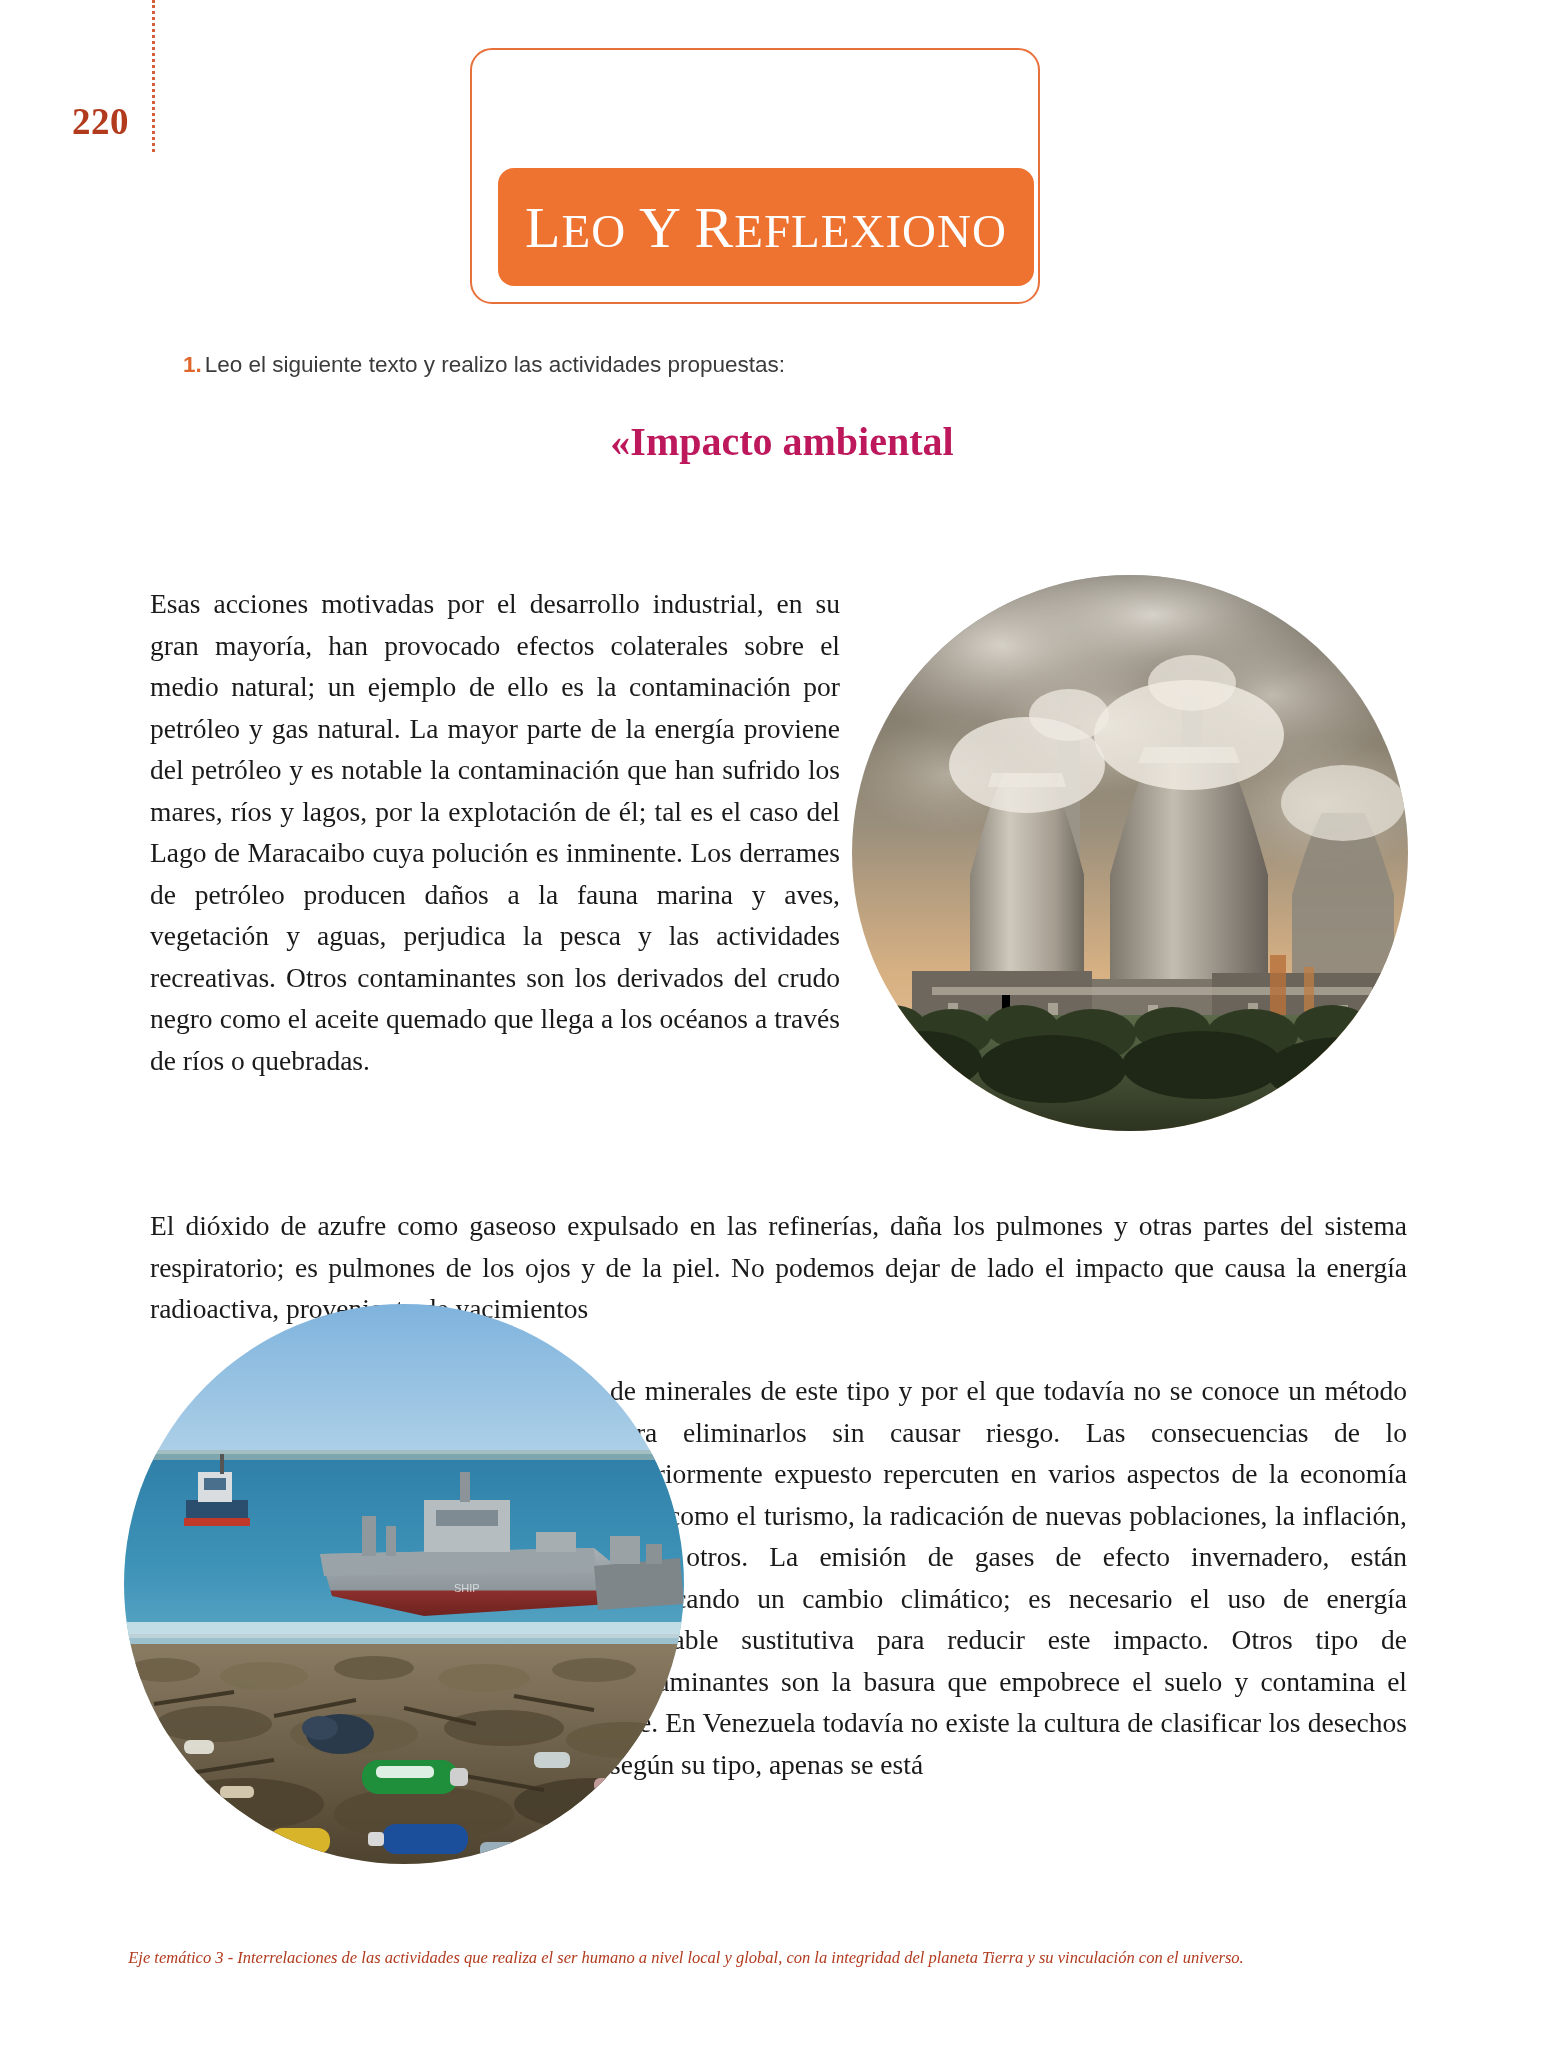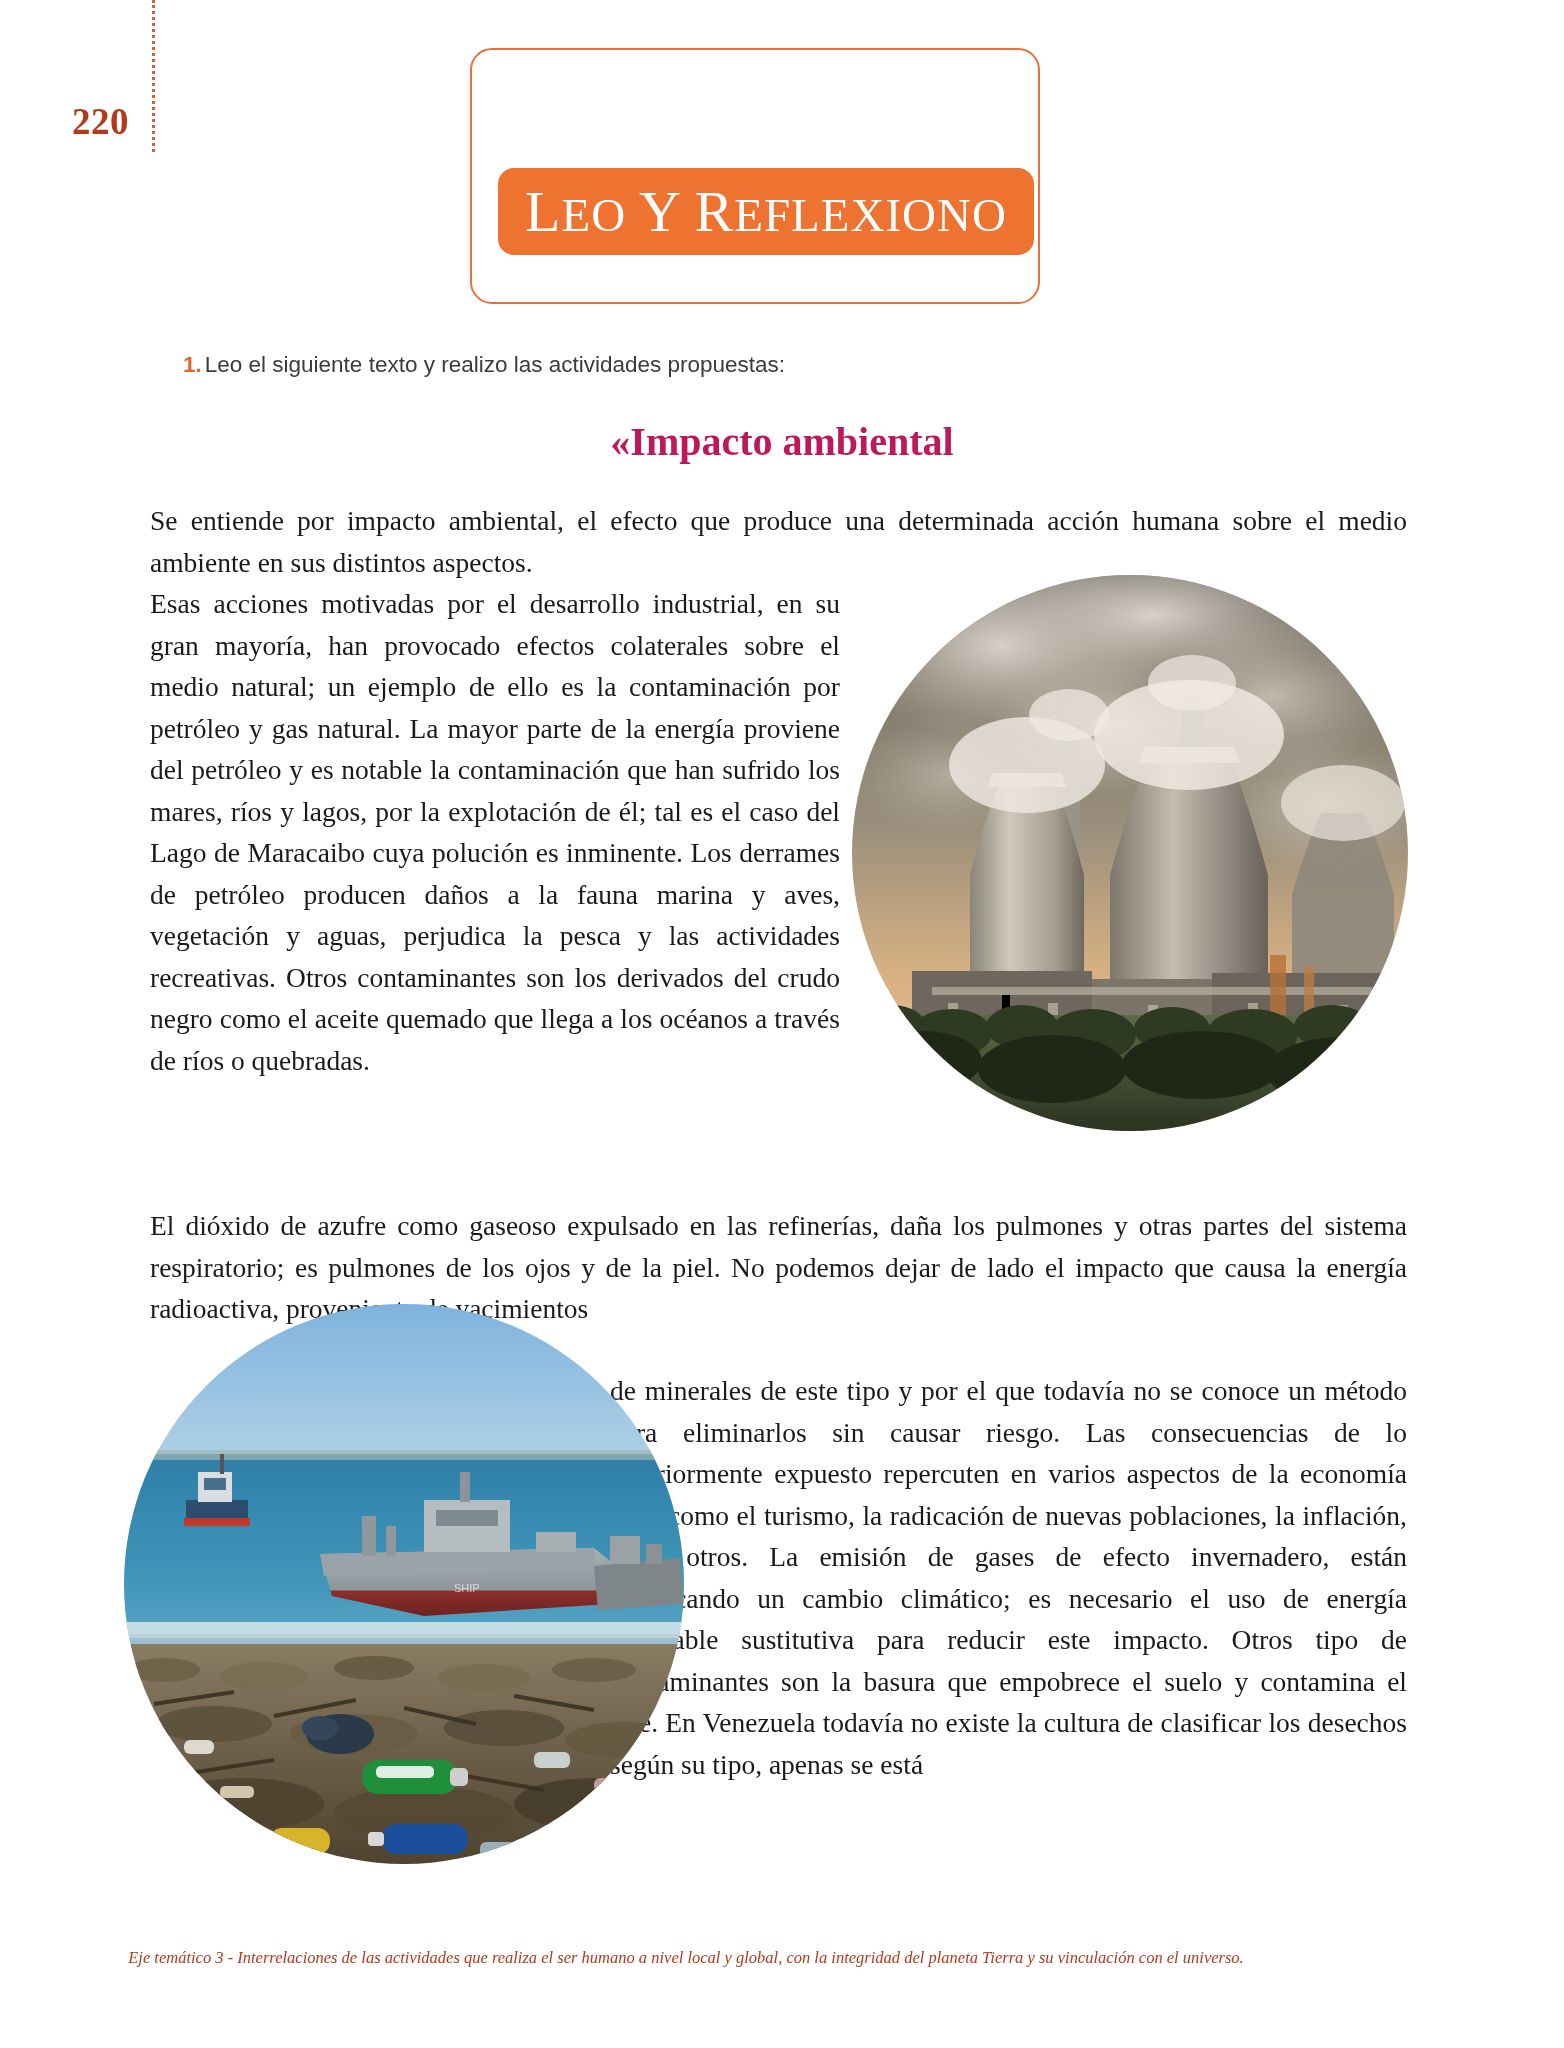--- a/index.html
+++ b/index.html
@@ -53,21 +53,21 @@
     height: 256px;
     box-sizing: border-box;
     border: 2.5px solid #e8703a;
     border-radius: 22px;
   }
   .banner {
     position: absolute;
     left: 28px;
     top: 120px;
     width: 536px;
-    height: 87px;
+    height: 118px;
     box-sizing: border-box;
     background: #ee7230;
     border-radius: 16px;
     display: flex;
     align-items: center;
     justify-content: center;
   }
   .banner-text {
     color: #ffffff;
     font-family: "Liberation Serif", serif;
@@ -174,23 +174,20 @@
       <span class="banner-text"><span class="cap">L</span>EO <span class="cap">Y</span> <span class="cap">R</span>EFLEXIONO</span>
     </div>
   </div>
 
   <div class="instruction">
     <span class="num">1.</span><span>Leo el siguiente texto y realizo las actividades propuestas:</span>
   </div>
 
   <div class="article-title">«Impacto ambiental</div>
 
-  <div class="tblock" id="para1">
-    <p>Se entiende por impacto ambiental, el efecto que produce una determinada acción humana sobre el medio ambiente en sus distintos aspectos.</p>
-  </div>
 
   <div class="tblock" id="para2">
     <p>Esas acciones motivadas por el desarrollo industrial, en su gran mayoría, han provocado efectos colaterales sobre el medio natural; un ejemplo de ello es la contaminación por petróleo y gas natural. La mayor parte de la energía proviene del petróleo y es notable la contaminación que han sufrido los mares, ríos y lagos, por la explotación de él; tal es el caso del Lago de Maracaibo cuya polución es inminente. Los derrames de petróleo producen daños a la fauna marina y aves, vegetación y aguas, perjudica la pesca y las actividades recreativas. Otros contaminantes son los derivados del crudo negro como el aceite quemado que llega a los océanos a través de ríos o quebradas.</p>
   </div>
 
   <div class="tblock" id="para3">
     <p>El dióxido de azufre como gaseoso expulsado en las refinerías, daña los pulmones y otras partes del sistema respiratorio; es pulmones de los ojos y de la piel. No podemos dejar de lado el impacto que causa la energía radioactiva, proveniente de yacimientos</p>
   </div>
 
   <div class="tblock" id="para4">

